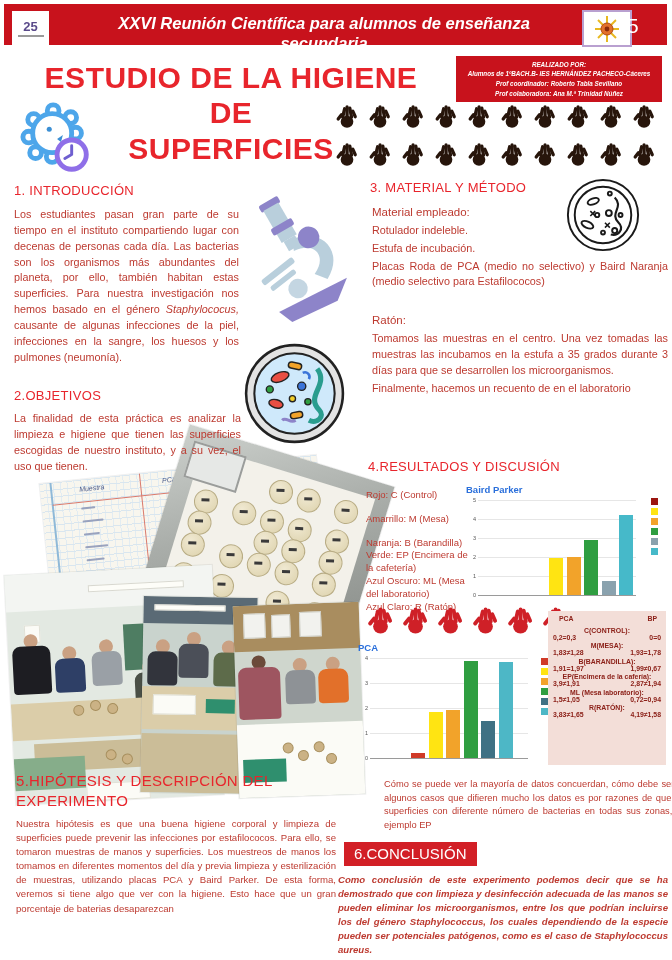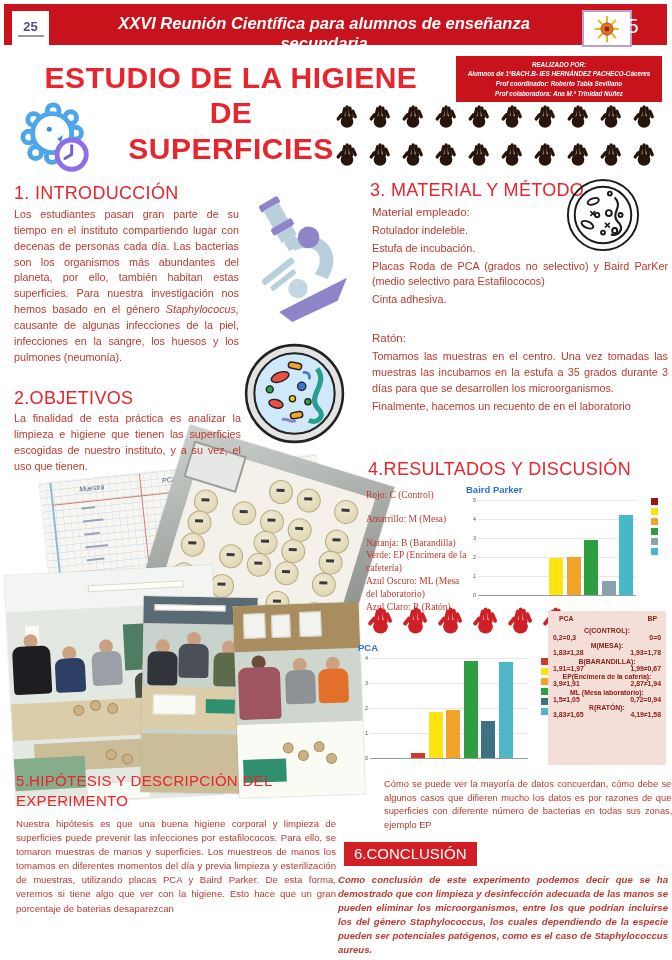--- a/index.html
+++ b/index.html
@@ -23,32 +23,32 @@
            font-style:italic;font-weight:bold;font-size:6.3px;line-height:1.55;text-align:center;
            display:flex;flex-direction:column;justify-content:center;}
 
   
   #main-title{left:26px;top:60px;width:410px;text-align:center;color:#e8252c;font-weight:bold;
               font-size:30px;line-height:1.18;letter-spacing:.5px;}
   #germ-icon{left:20px;top:100px;width:78px;height:78px;}
   #hands-top{left:336px;top:104px;width:336px;display:flex;flex-wrap:wrap;column-gap:11px;row-gap:14px;color:#27150b;}
 
   
-  .sec-head{color:#e8252c;font-size:18px;letter-spacing:.3px;}
+  .sec-head{color:#e8252c;font-size:13px;letter-spacing:.3px;}
   .sec-body{color:#bd3a30;font-size:10.8px;line-height:1.47;text-align:justify;}
   #sec1-head{left:14px;top:183px;}
   #sec1-body{left:14px;top:207px;width:225px;}
   #sec2-head{left:14px;top:388px;}
   #sec2-body{left:14px;top:411px;width:227px;}
   #sec3-head{left:370px;top:180px;}
   #sec3-body{left:372px;top:204px;width:296px;}
   #sec3-body p{margin:0 0 2px 0;}
   #sec3-body .gap{margin-top:14px;}
   #sec4-head{left:368px;top:459px;}
-  #legend-text{left:366px;top:489px;width:106px;color:#bd3a30;font-size:9.5px;line-height:1.35;font-family:Liberation Serif, serif;}
+  #legend-text{left:366px;top:489px;width:106px;color:#bd3a30;font-size:9.5px;line-height:1.35;}
   #legend-text p{margin:0;}
   #legend-text p.glow{margin-bottom:11px;}
   #discussion{left:360px;top:778px;width:306px;font-size:9.3px;margin-left:24px;}
   #sec5-head{left:16px;top:771px;width:324px;font-size:15px;line-height:1.35;}
   #sec5-body{left:16px;top:817px;width:320px;font-size:9.6px;}
   #conclusion-head{left:344px;top:842px;background:#d21f26;color:#fff;font-size:15px;padding:3px 10px 4px 10px;}
   #conclusion-body{left:338px;top:873px;width:330px;font-size:9.6px;font-style:italic;font-weight:bold;}
 
   
   #microscope-icon{left:234px;top:188px;width:130px;height:135px;}
@@ -500,21 +500,21 @@
           <circle cx="40" cy="58" r="2"></circle>
         <circle cx="47" cy="18" r="2"></circle>
           <circle cx="58" cy="40" r="2"></circle>
         <path d="M27 36 l5 5 M32 36 l-5 5" stroke-width="1.6"></path>
         <path d="M42 48 l5 5 M47 48 l-5 5" stroke-width="1.6"></path>
       </g>
     </svg>
   </div>
   <div class="abs sec-body" id="sec3-body">
     <p style="font-size:11.5px">Material empleado:</p>
-    <span id="material-items"><p>Rotulador indeleble.</p><p>Estufa de incubación.</p><p>Placas Roda de PCA (grados no selectivo) y Baird ParKer (medio selectivo para Estafilococos)</p><p>Cinta adhesiva.</p></span>
+    <span id="material-items"><p>Rotulador indeleble.</p><p>Estufa de incubación.</p><p>Placas Roda de PCA (medio no selectivo) y Baird Naranja (medio selectivo para Estafilococos)</p></span>
     <p class="gap" style="font-size:11.5px;margin-top:22px">Ratón:</p>
     <p>Tomamos las muestras en el centro. Una vez tomadas las muestras las incubamos en la estufa a 35 grados durante 3 días para que se desarrollen los microorganismos.</p>
     <p>Finalmente, hacemos un recuento de en el laboratorio</p>
   </div>
 
   <div class="abs sec-head" id="sec4-head">4.RESULTADOS Y DISCUSIÓN</div>
   <div class="abs" id="legend-text">
       <p class="glow">Rojo: C (Control)</p>
       <p class="glow">Amarrillo: M (Mesa)</p>
       <p>Naranja: B (Barandilla)</p>

